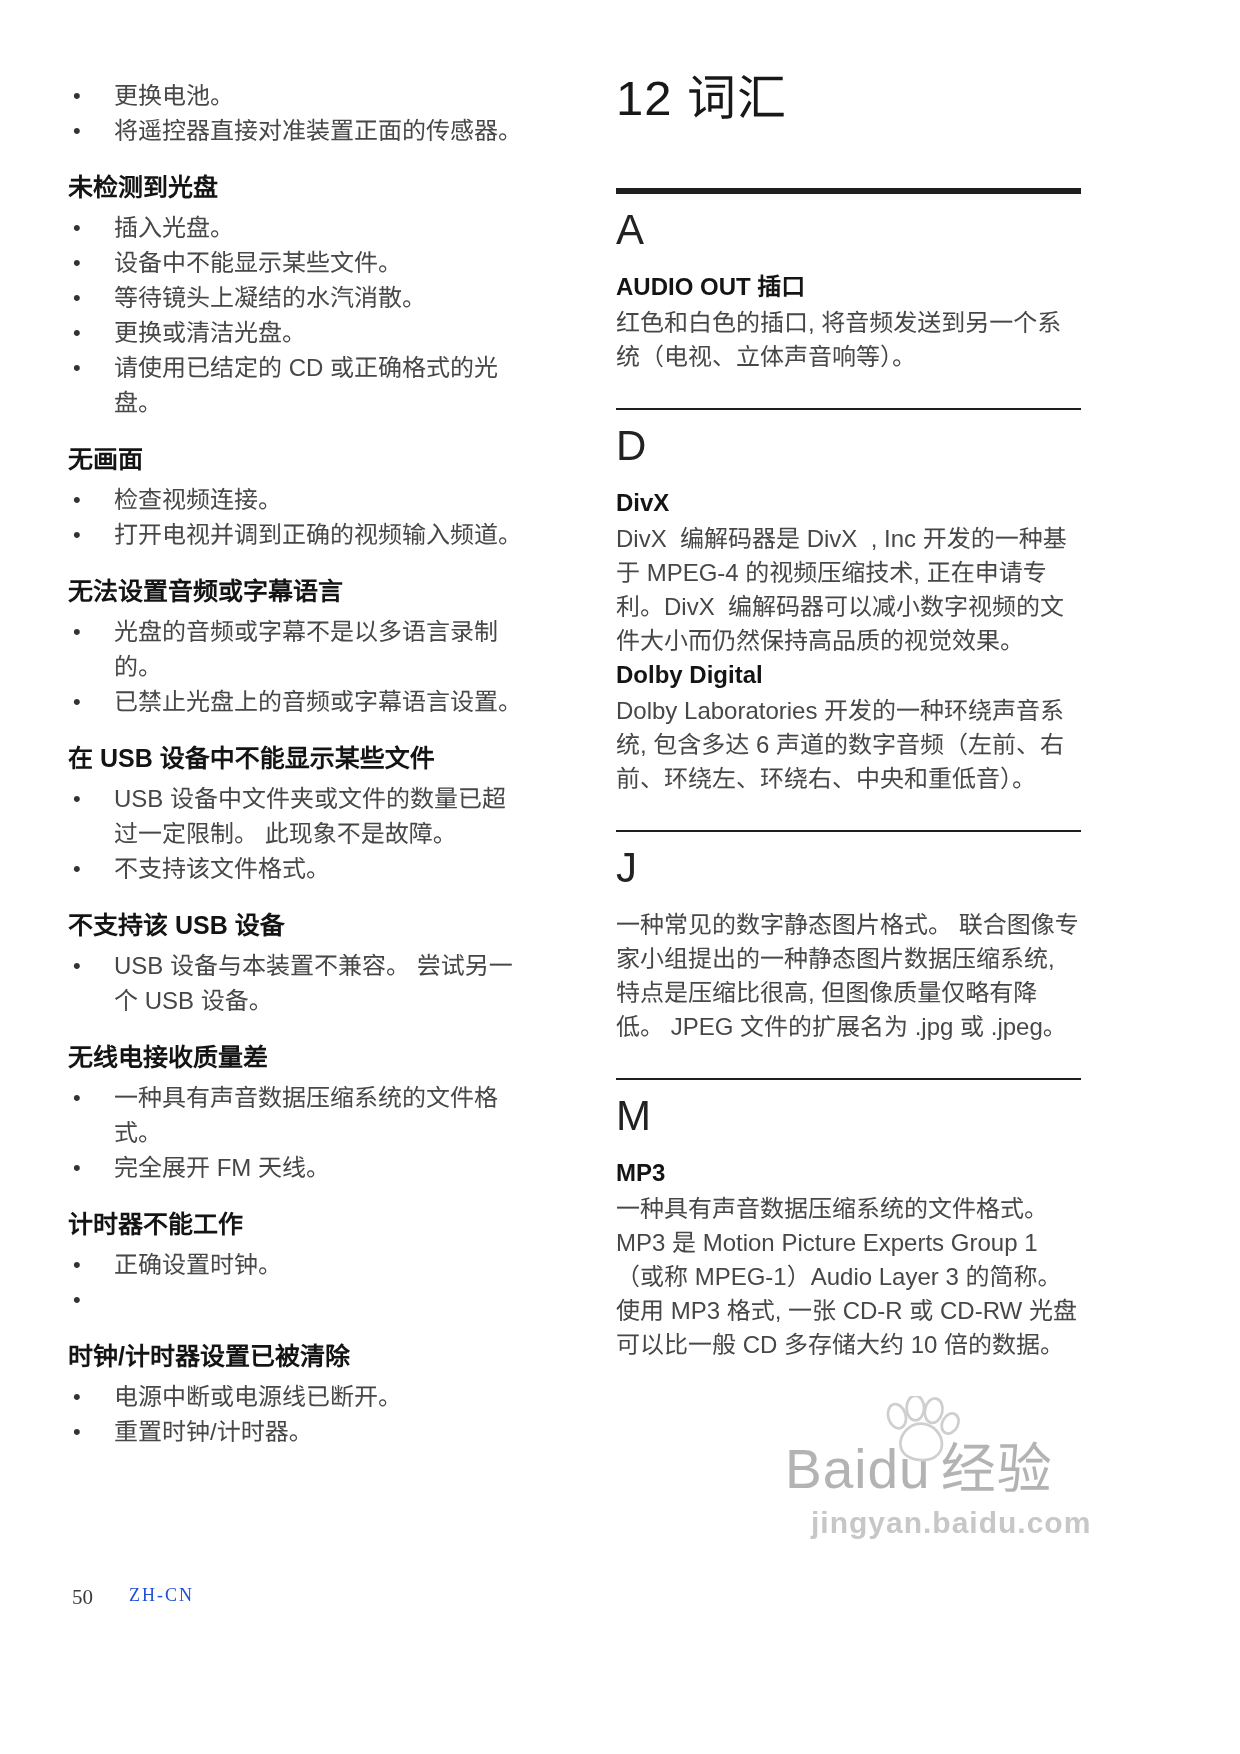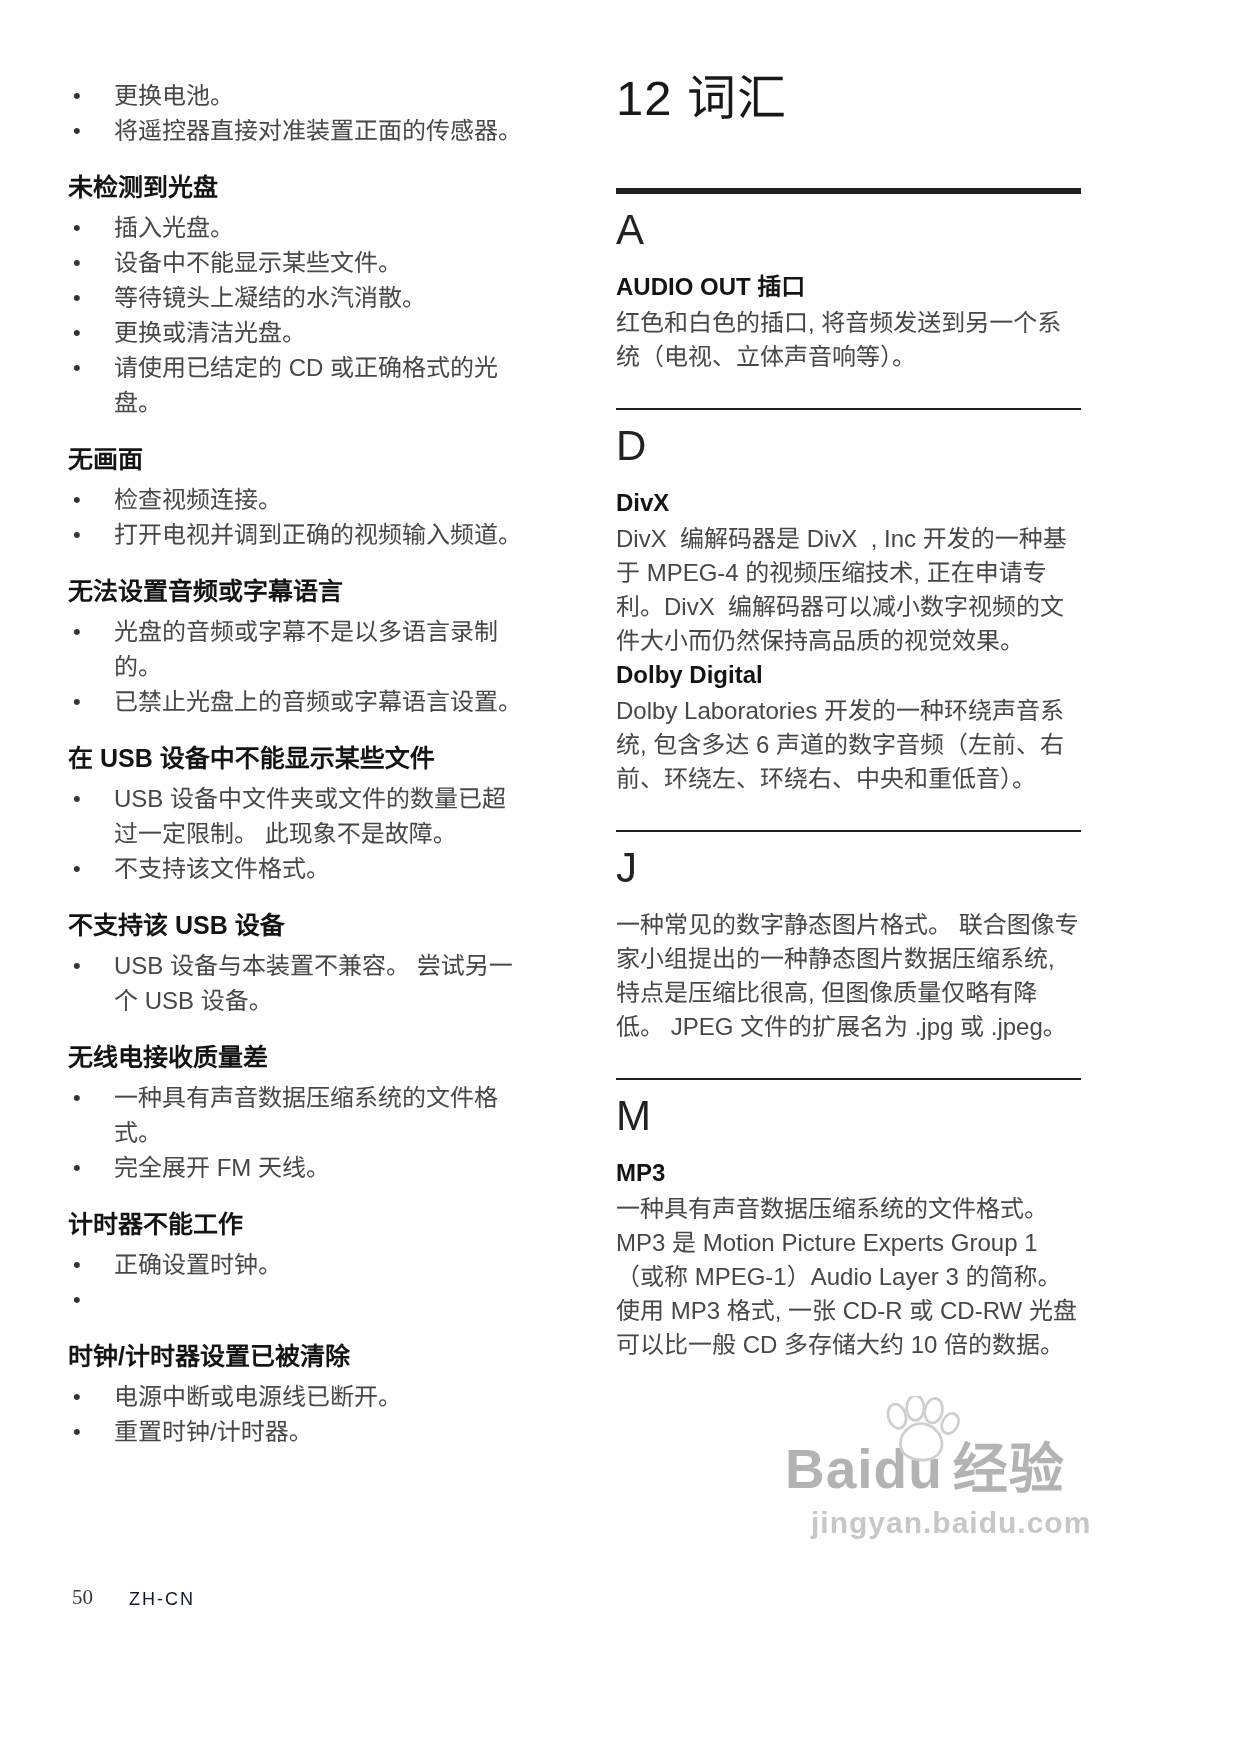--- a/index.html
+++ b/index.html
@@ -29,29 +29,29 @@
   .gl-section.first .gl-rule{margin-top:60px;}
   .gl-rule{height:2px;background:var(--rule);margin-bottom:10px;}
   .gl-rule.thick{height:6px;}
   .gl-letter{font-size:42px;font-weight:400;color:#222;line-height:52px;margin-bottom:14px;}
   .gl-entry{margin-top:0;}
   .gl-entry:first-child{margin-top:0;}
   .gl-term{font-size:24px;font-weight:bold;color:var(--heading);line-height:34px;margin-bottom:2px;}
   .gl-def{font-size:24px;line-height:34px;color:var(--text);white-space:pre-wrap;}
 
   
-  .footer{position:absolute;left:72px;top:1585px;display:flex;align-items:flex-end;}
+  .footer{position:absolute;left:72px;top:1585px;display:flex;align-items:flex-start;}
   .page-number{font-size:21px;color:#3a3a3a;font-family:"Liberation Serif",serif;}
-  .locale{margin-left:36px;font-size:18px;letter-spacing:2px;color:#0f172a;
-          font-family:Liberation Sans, sans-serif;}
+  .locale{margin-left:36px;font-size:18px;letter-spacing:2px;color:#1d4ed8;
+          font-family:Liberation Serif, serif;}
 
   
   .watermark{position:absolute;left:785px;top:1396px;width:370px;}
   .wm-paw{position:absolute;left:88px;top:0;width:92px;height:66px;z-index:2;}
-  .wm-text{position:relative;z-index:1;margin-top:44px;font-size:55px;font-weight:bold;
+  .wm-text{position:relative;z-index:1;margin-top:44px;font-size:55px;font-weight:normal;
            color:var(--watermark-text);letter-spacing:1px;line-height:58px;}
   .wm-suffix{margin-left:10px;}
   .wm-url{margin-top:8px;margin-left:26px;font-size:30px;font-weight:bold;
           color:var(--watermark-url);letter-spacing:1px;}
 </style>
 </head>
 <body>
 
 <div class="page">
 

